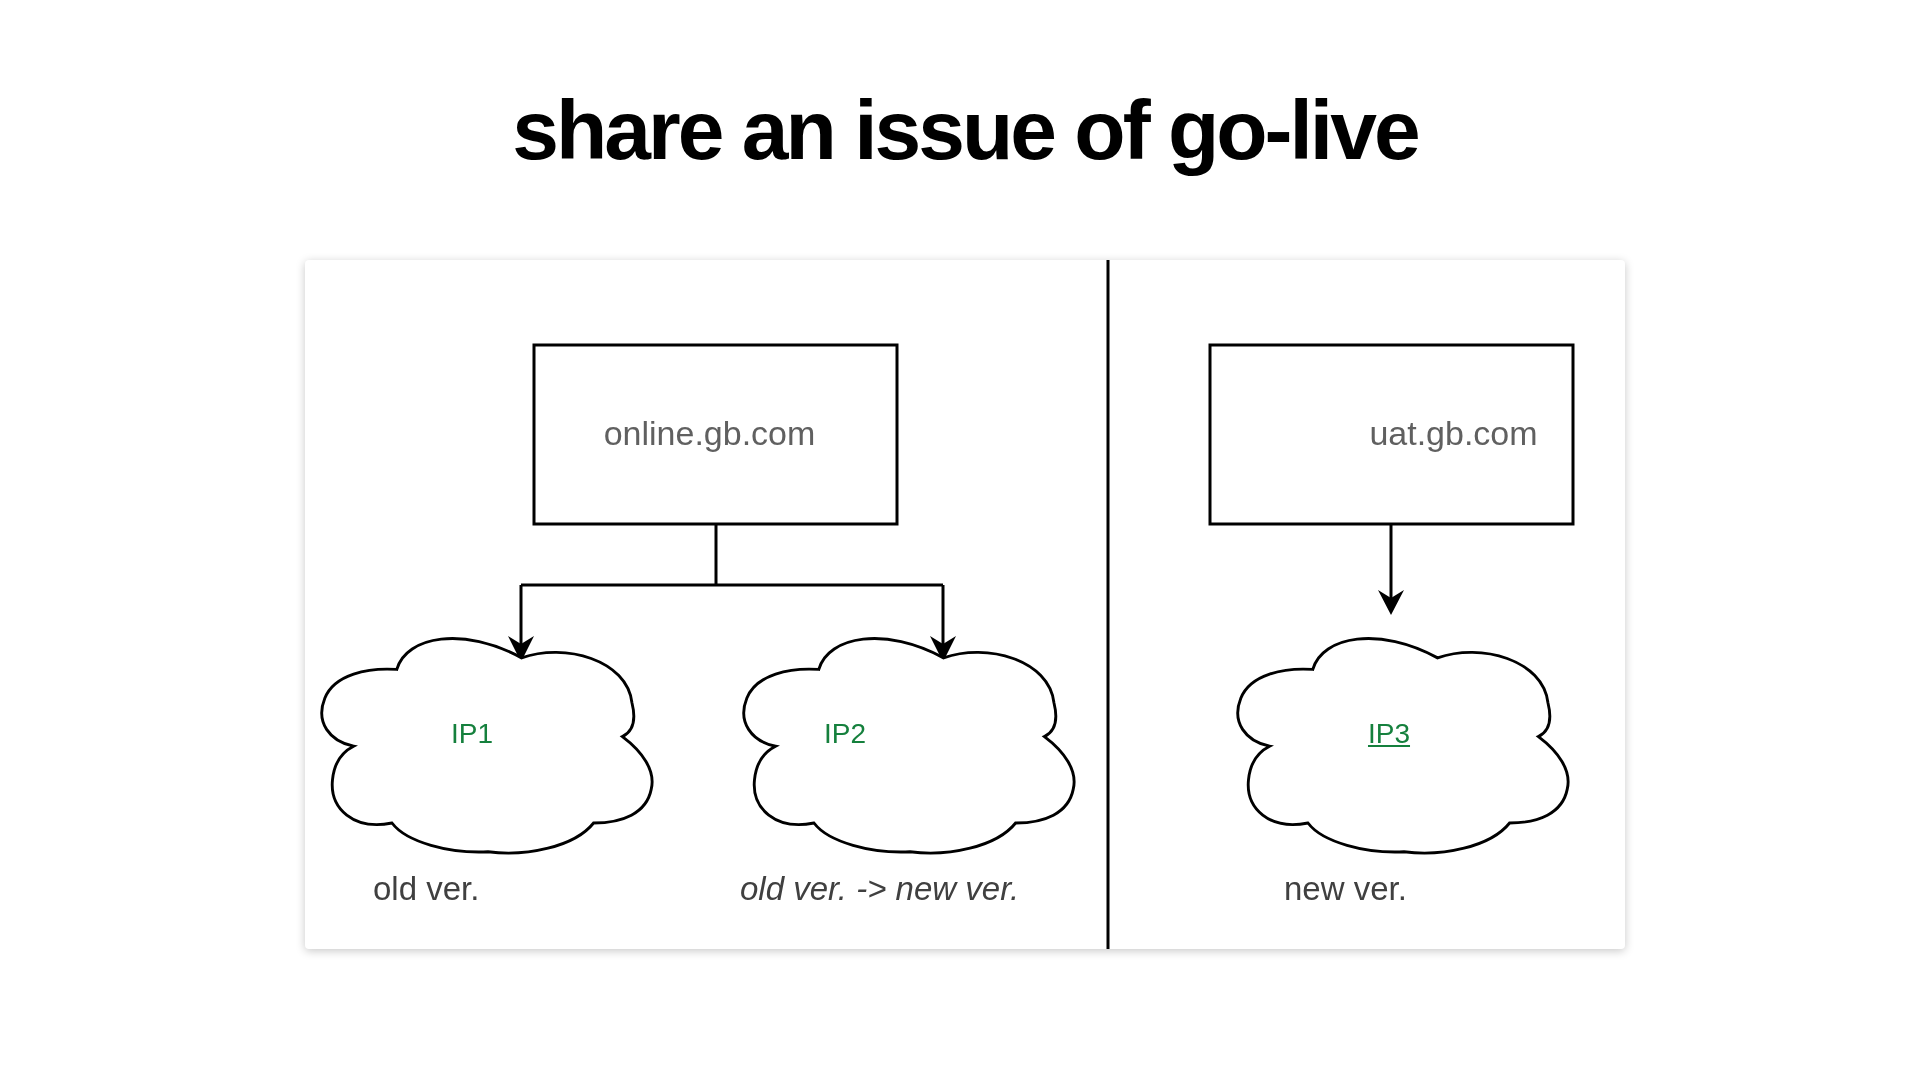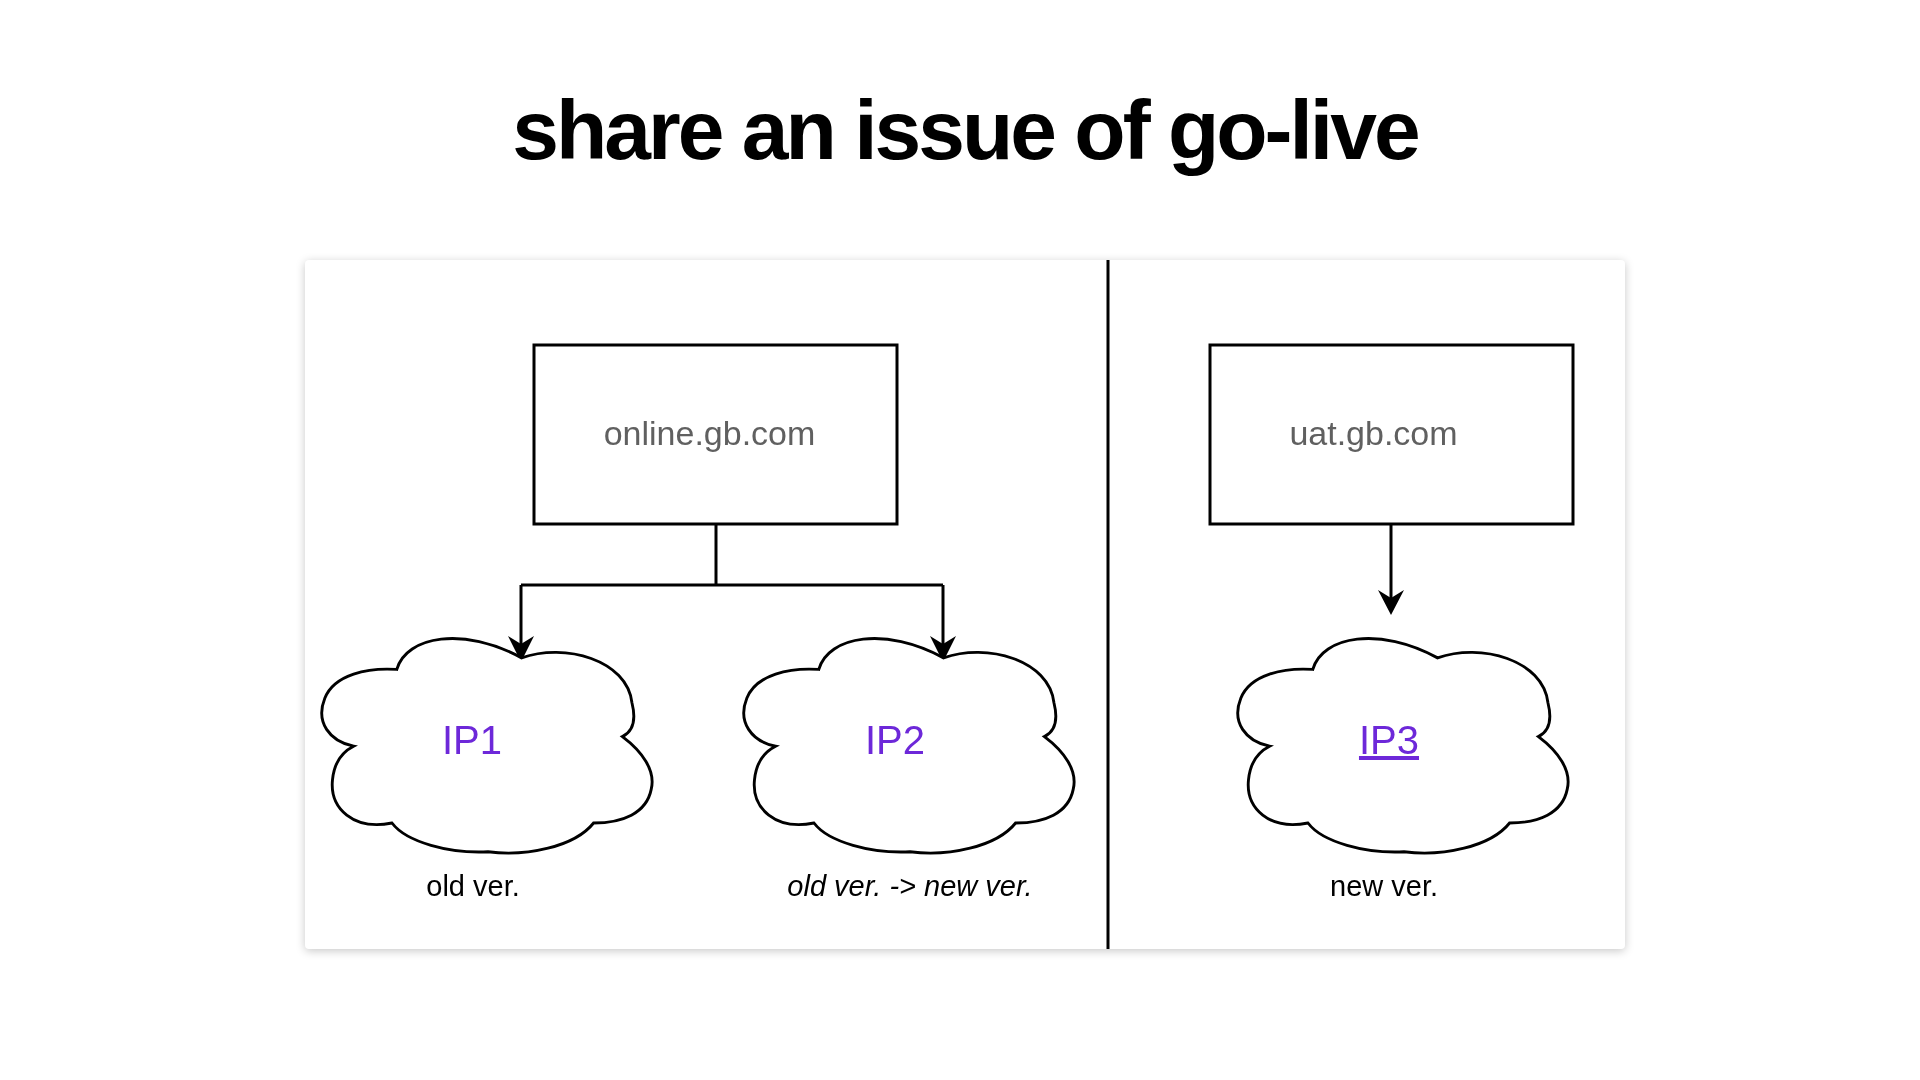--- a/index.html
+++ b/index.html
@@ -17,26 +17,26 @@
     position: absolute; left: 305px; top: 260px; width: 1320px; height: 689px;
     background: #fff; border-radius: 4px;
     box-shadow: 0 2px 10px rgba(0,0,0,0.22);
   }
   svg.diagram { position: absolute; left: 0; top: 0; }
   .box-label {
     position: absolute; font-size: 34px; color: #606060;
     text-align: center; line-height: 1;
   }
   .cloud-label {
-    position: absolute; font-size: 40px; color: #6d28d9;
+    position: absolute; font-size: 28px; color: #15803d;
     text-align: center; line-height: 1;
   }
   .ver-label {
-    position: absolute; font-size: 29px; color: #000000;
-    text-align: center; line-height: 1; white-space: nowrap;
+    position: absolute; font-size: 33px; color: #404040;
+    line-height: 1; white-space: nowrap;
   }
 </style>
 </head>
 <body>
 
 <div class="title">share an issue of go-live</div>
 
 <div class="card"></div>
 
 <svg class="diagram" width="1920" height="1080" viewBox="0 0 1920 1080">
@@ -72,21 +72,21 @@
   <use href="#cloudShape" transform="translate(910,727) scale(0.96,0.96)" fill="#fff" stroke="#000" stroke-width="3"></use>
 
   <rect x="1210" y="345" width="363" height="179" fill="#fff" stroke="#000" stroke-width="3"></rect>
   <line x1="1391" y1="524" x2="1391" y2="600" stroke="#000" stroke-width="3"></line>
   <polygon points="1378,590 1391,598 1404,590 1391,615" fill="#000"></polygon>
 
   <use href="#cloudShape" transform="translate(1404,727) scale(0.96,0.96)" fill="#fff" stroke="#000" stroke-width="3"></use>
 </svg>
 
 <div class="box-label" style="left:534px; top:416px; width:351px;">online.gb.com</div>
-<div class="box-label" style="left:1192px; top:416px; width:363px;">uat.gb.com</div>
+<div class="box-label" style="left:1272px; top:416px; width:363px;">uat.gb.com</div>
 
 <div class="cloud-label" style="left:412px; top:720px; width:120px;">IP1</div>
-<div class="cloud-label" style="left:835px; top:720px; width:120px;">IP2</div>
+<div class="cloud-label" style="left:785px; top:720px; width:120px;">IP2</div>
 <div class="cloud-label" style="left:1329px; top:720px; width:120px;text-decoration:underline;">IP3</div>
 
 <div class="ver-label" style="left:373px; top:872px; width:200px;">old ver.</div>
 <div class="ver-label" style="left:740px; top:872px; width:340px;font-style:italic;">old ver. -&gt; new ver.</div>
 <div class="ver-label" style="left:1284px; top:872px; width:200px;">new ver.</div>
 
 </body></html>

